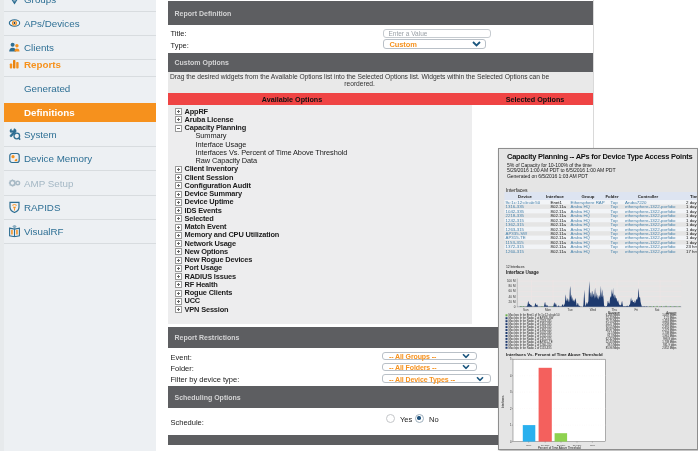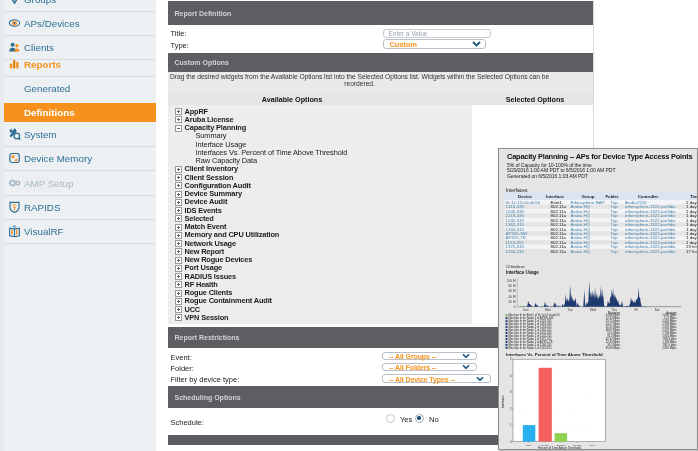--- a/index.html
+++ b/index.html
@@ -156,21 +156,21 @@
           <path d="M1 1 L4.5 4.5 L8 1" fill="none" stroke="#1c577f" stroke-width="1.8"></path>
         </svg>
     </div>
 
     <div class="hdr" style="top:52.5px;height:19.5px;">
         <span>Custom Options</span>
       </div>
     <div class="abs" style="left:0;top:72px;width:425px;height:20.5px;background:#e9e9e9;">
       <div style="position:absolute;left:2px;top:2px;font-size:6.7px;color:#333;line-height:6.9px;letter-spacing:-0.03px;">Drag the desired widgets from the Available Options list into the Selected Options list. Widgets within the Selected Options can be<br>reordered.</div>
     </div>
-    <div class="abs" style="left:0;top:92.5px;width:425px;height:12px;background:#e5e5e5;">
+    <div class="abs" style="left:0;top:92.5px;width:425px;height:12px;background:#ef4444;">
       <div style="position:absolute;left:124px;top:50%;transform:translate(-50%,-50%);font-size:7.2px;font-weight:bold;color:#111;white-space:nowrap;">Available Options</div>
       <div style="position:absolute;left:367px;top:50%;transform:translate(-50%,-50%);font-size:7.2px;font-weight:bold;color:#111;white-space:nowrap;">Selected Options</div>
     </div>
 
     <div id="tree">
       <div class="trow">
           <span class="box"></span>
           <span class="tl">AppRF</span>
         </div>
       <div class="trow">
@@ -204,21 +204,21 @@
       <div class="trow">
           <span class="box"></span>
           <span class="tl">Configuration Audit</span>
         </div>
       <div class="trow">
           <span class="box"></span>
           <span class="tl">Device Summary</span>
         </div>
       <div class="trow">
           <span class="box"></span>
-          <span class="tl">Device Audit</span>
+          <span class="tl">Device Uptime</span>
         </div>
       <div class="trow">
           <span class="box"></span>
           <span class="tl">IDS Events</span>
         </div>
       <div class="trow">
           <span class="box"></span>
           <span class="tl">Selected</span>
         </div>
       <div class="trow">
@@ -228,45 +228,41 @@
       <div class="trow">
           <span class="box"></span>
           <span class="tl">Memory and CPU Utilization</span>
         </div>
       <div class="trow">
           <span class="box"></span>
           <span class="tl">Network Usage</span>
         </div>
       <div class="trow">
           <span class="box"></span>
-          <span class="tl">New Report</span>
+          <span class="tl">New Options</span>
         </div>
       <div class="trow">
           <span class="box"></span>
           <span class="tl">New Rogue Devices</span>
         </div>
       <div class="trow">
           <span class="box"></span>
           <span class="tl">Port Usage</span>
         </div>
       <div class="trow">
           <span class="box"></span>
           <span class="tl">RADIUS Issues</span>
         </div>
       <div class="trow">
           <span class="box"></span>
           <span class="tl">RF Health</span>
         </div>
       <div class="trow">
           <span class="box"></span>
           <span class="tl">Rogue Clients</span>
-        </div>
-      <div class="trow">
-          <span class="box"></span>
-          <span class="tl">Rogue Containment Audit</span>
         </div>
       <div class="trow">
           <span class="box"></span>
           <span class="tl">UCC</span>
         </div>
       <div class="trow">
           <span class="box"></span>
           <span class="tl">VPN Session</span>
         </div>
     </div>

